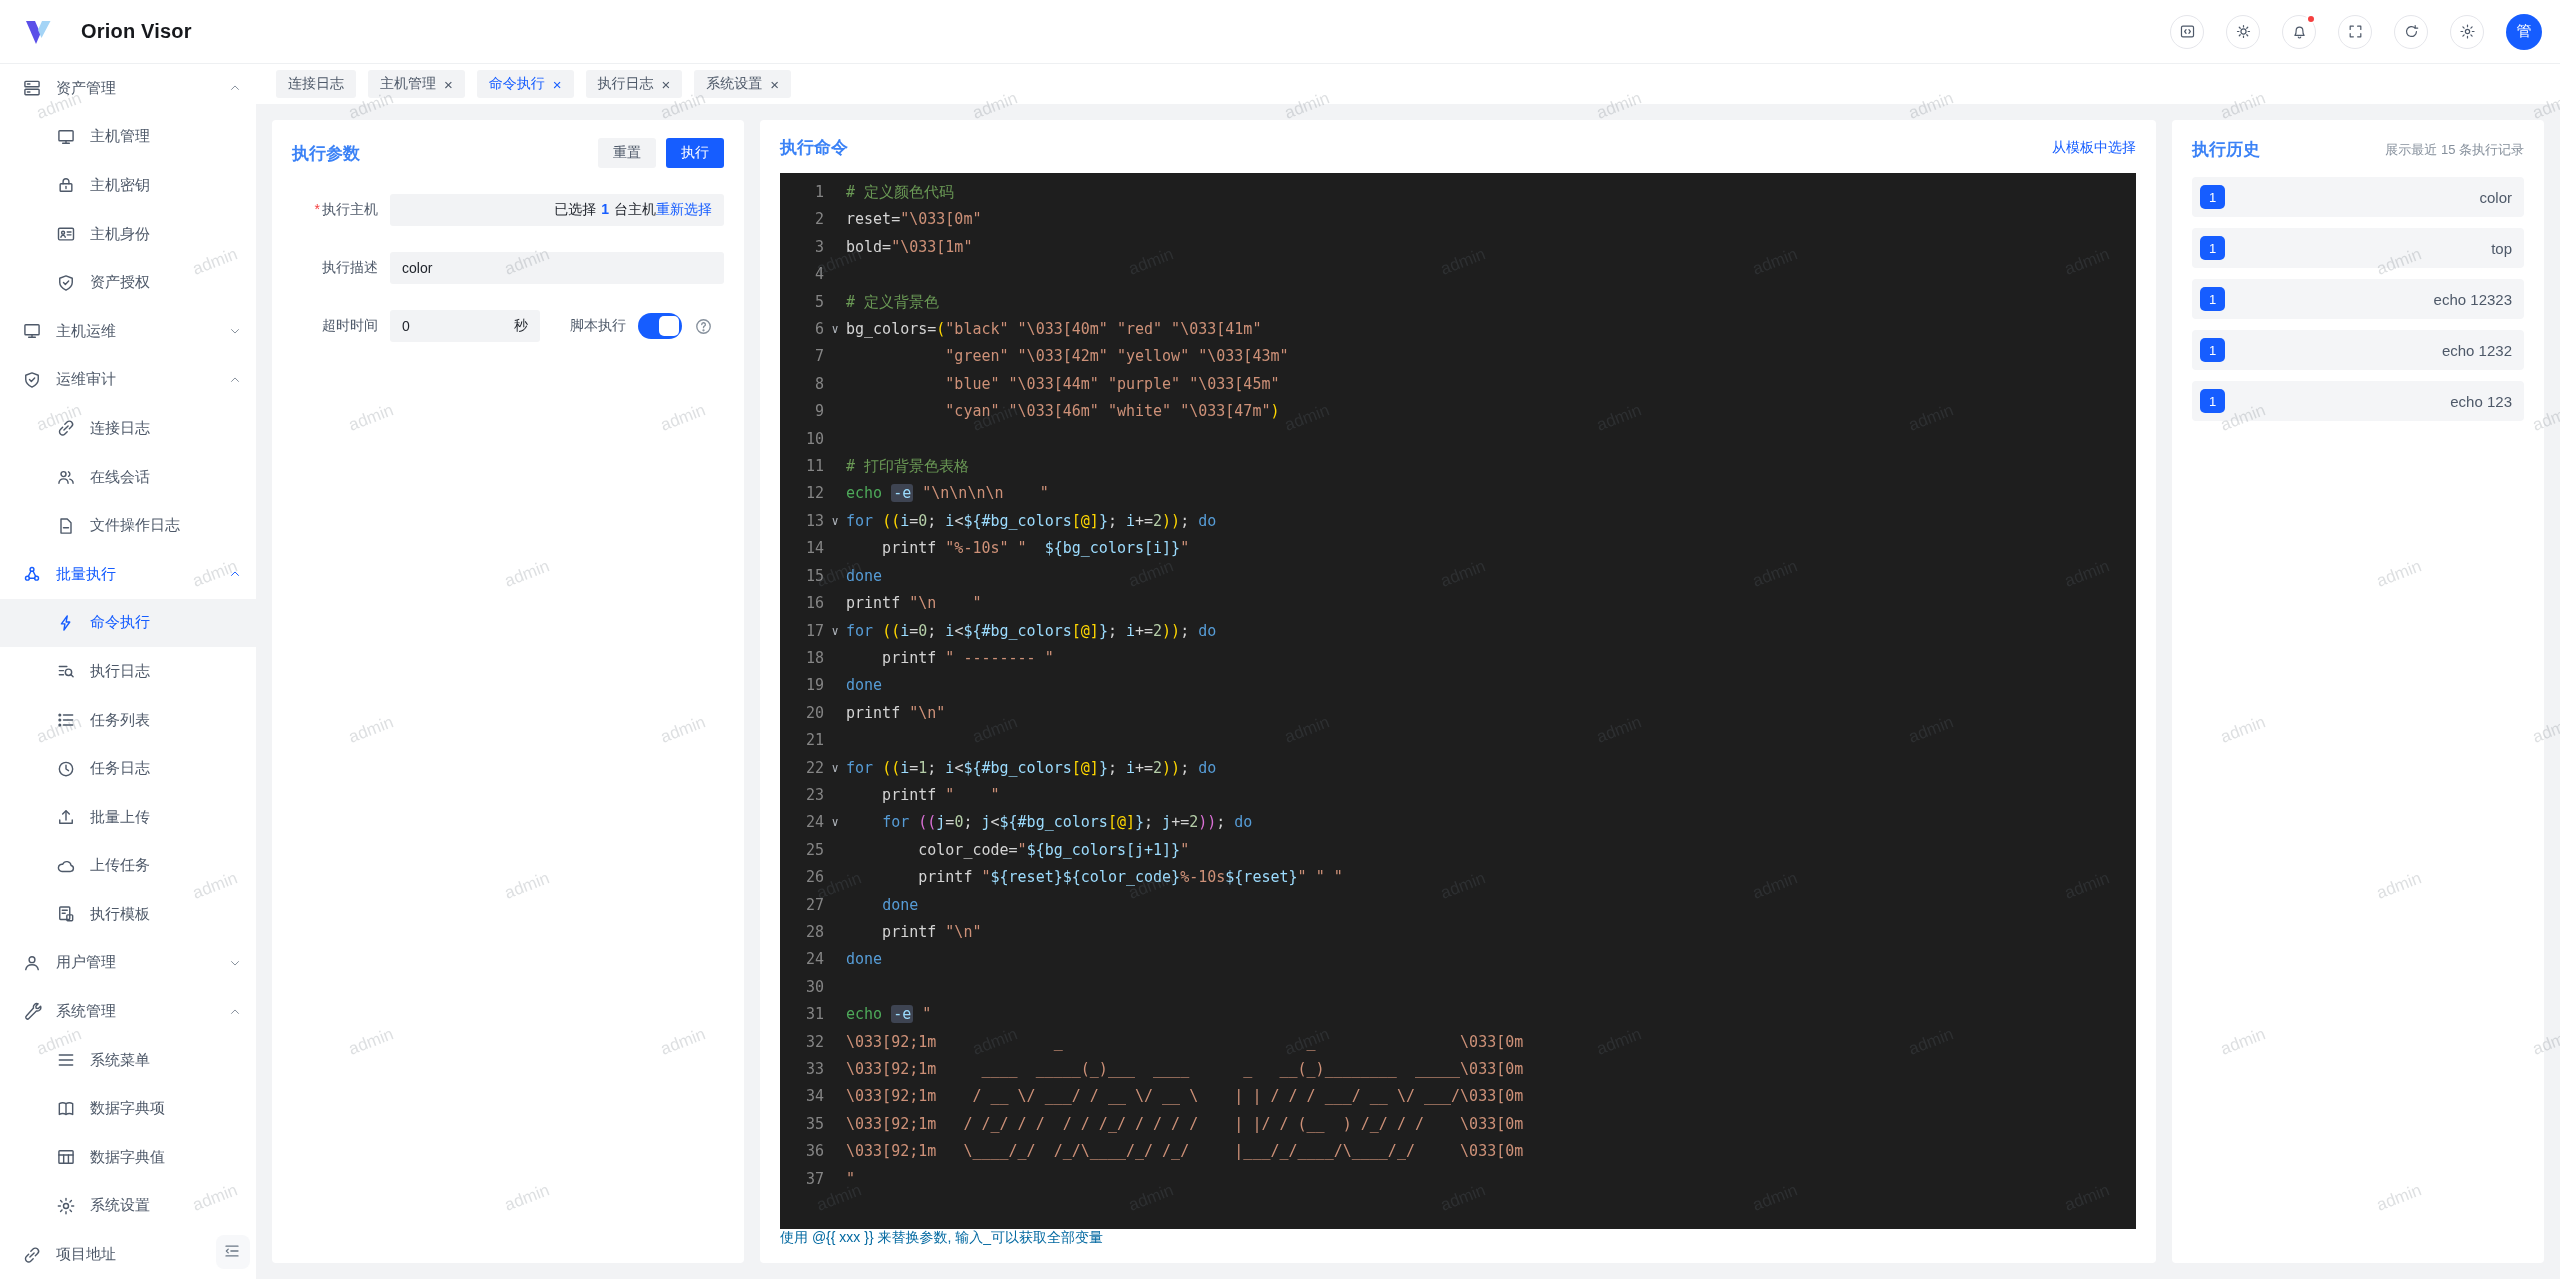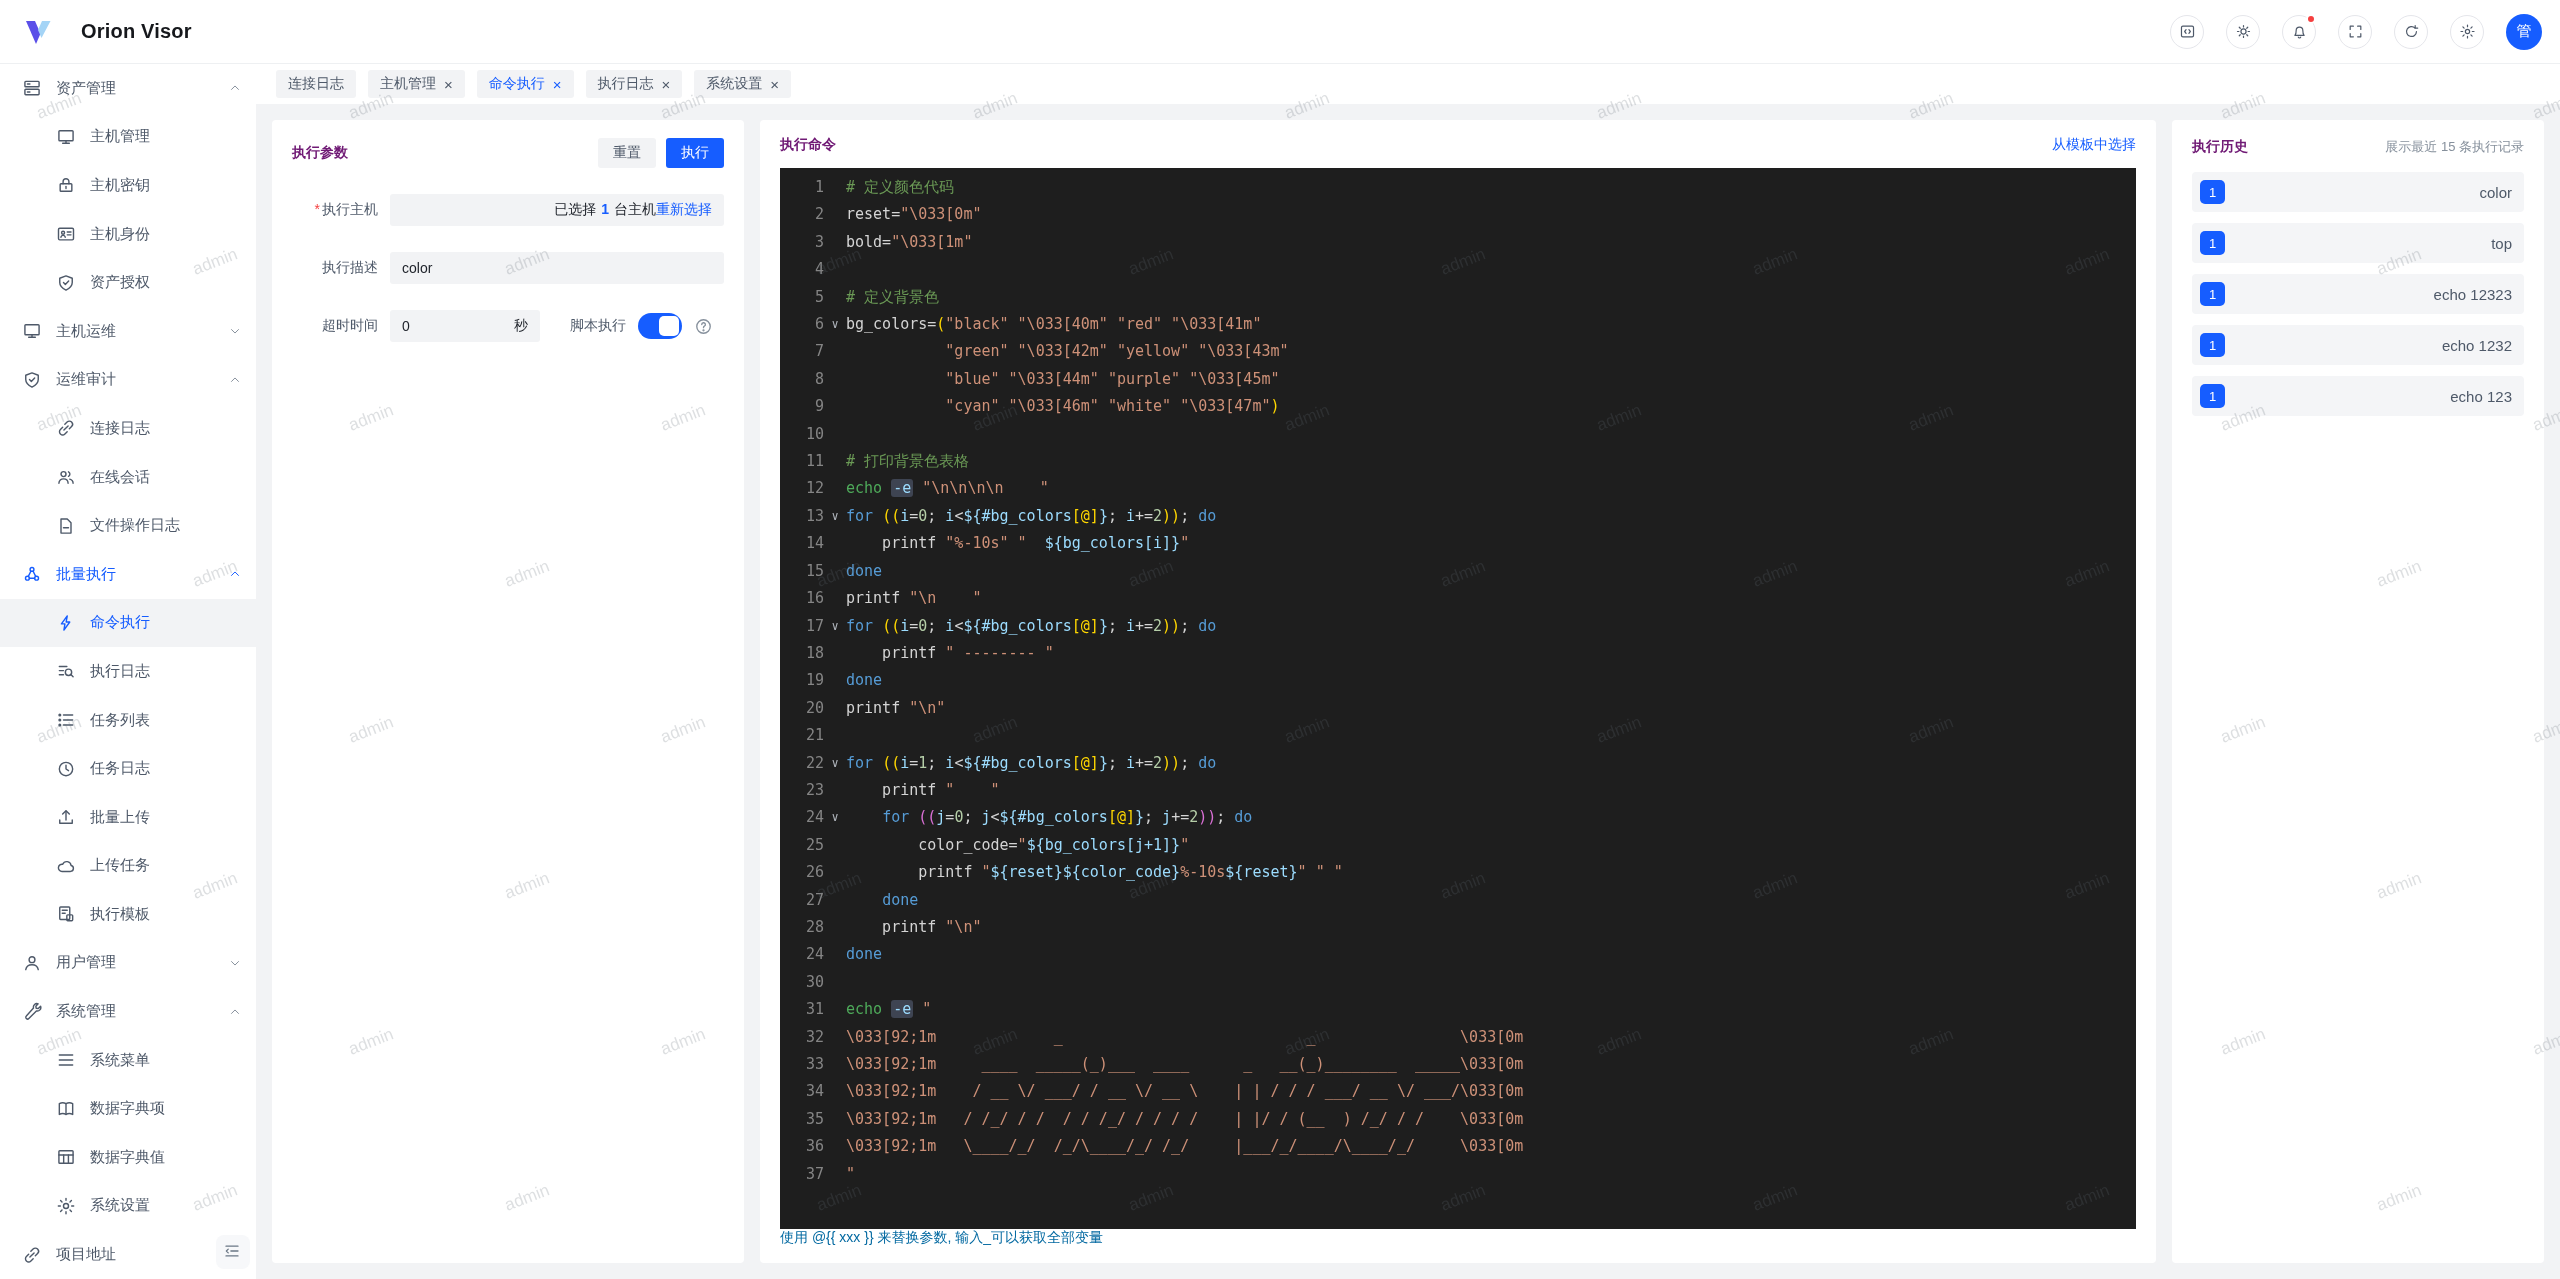--- a/index.html
+++ b/index.html
@@ -48,21 +48,21 @@
   .main{position:absolute;top:64px;left:256px;right:0;bottom:0;display:flex;flex-direction:column}
   .tabbar{height:40px;background:#fff;display:flex;align-items:center;gap:12px;
           padding:0 20px;flex:none}
   .tab{height:28px;padding:0 12px;background:#f2f3f5;border-radius:3px;display:flex;
        align-items:center;gap:8px;font-size:14px;color:#4e5969;cursor:pointer;white-space:nowrap}
   .tab.active{color:#165dff}
   .tab .x{font-size:15px;line-height:1;cursor:pointer}
   .content{flex:1;display:flex;gap:16px;padding:16px;min-height:0}
   .card{background:#fff;border-radius:4px}
   .card-h{display:flex;align-items:center;justify-content:space-between}
-  .card-title{font-size:14px;font-weight:700;color:#701a75}
+  .card-title{font-size:17px;font-weight:700;color:#3b82f6}
 
   
   .card.params{width:472px;flex:none;padding:18px 20px}
   .btns{display:flex;gap:10px}
   .btn{height:30px;padding:0 15px;border:none;border-radius:3px;font-size:14px;cursor:pointer;
        font-family:inherit}
   .btn.ghost{background:#f2f3f5;color:#4e5969}
   .btn.primary{background:#165dff;color:#fff}
   .frow{display:flex;align-items:center;margin-top:26px}
   .flabel{width:86px;text-align:right;margin-right:12px;font-size:14px;color:#4e5969;

